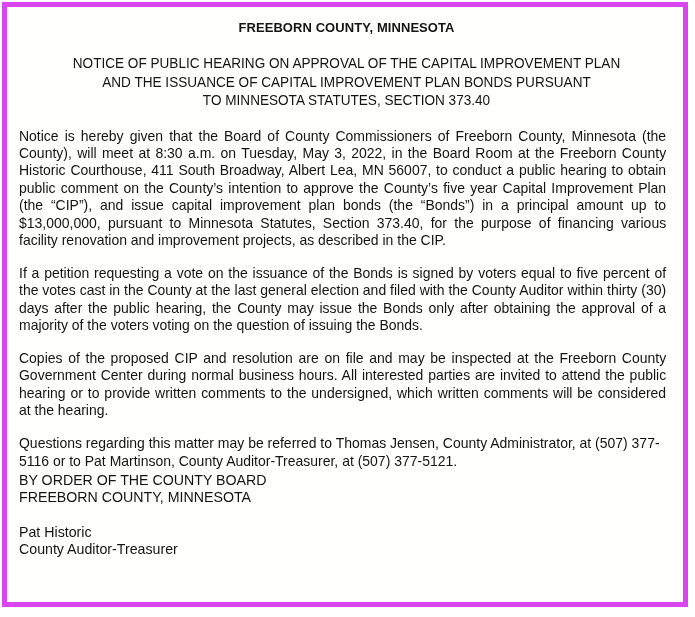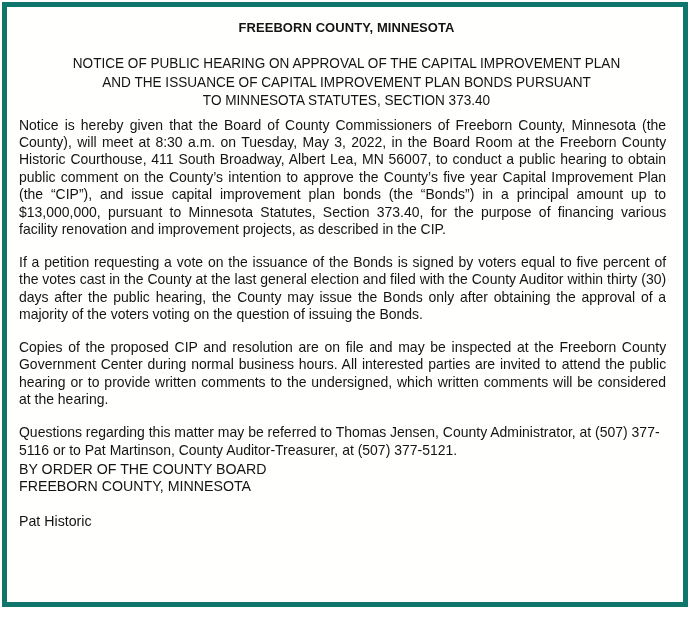--- a/index.html
+++ b/index.html
@@ -16,21 +16,21 @@
     color: #141414;
   }
 
   #notice-page {
     position: absolute;
     left: 2px;
     top: 2px;
     width: 686px;
     height: 605px;
     box-sizing: border-box;
-    border: 5px solid #0f766e;
+    border: 5px solid #d946ef;
     background: #fffffe;
   }
 
   .inner {
     box-sizing: border-box;
     width: 100%;
     height: 100%;
     padding: 8px 4px 0 7px;
   }
 
@@ -52,21 +52,21 @@
     margin: 18px 6px 0 6px;
     transform: scaleX(0.95);
   }
   .notice-heading .hl {
     display: block;
     white-space: nowrap;
   }
 
   
   .body-block {
-    margin-top: 7px;
+    margin-top: 18px;
     padding: 0 3px 0 5px;
   }
 
   p.para {
     margin: 0 0 15.5px 0;
     font-size: 14.2px;
     line-height: 17.4px;
     text-align: justify;
     text-justify: inter-word;
     transform: scaleX(0.985);
@@ -104,16 +104,17 @@
       <p class="para">If a petition requesting a vote on the issuance of the Bonds is signed by voters equal to five percent of the votes cast in the County at the last general election and filed with the County Auditor within thirty (30) days after the public hearing, the County may issue the Bonds only after obtaining the approval of a majority of the voters voting on the question of issuing the Bonds.</p>
       <p class="para">Copies of the proposed CIP and resolution are on file and may be inspected at the Freeborn County Government Center during normal business hours.  All interested parties are invited to attend the public hearing or to provide written comments to the undersigned, which written comments will be considered at the hearing.</p>
       <p class="para last-para">Questions regarding this matter may be referred to Thomas Jensen, County Administrator, at (507) 377-5116 or to Pat Martinson, County Auditor-Treasurer, at (507) 377-5121.</p>
     </div>
 
     <div class="signature-block">
       <div class="sig-line">BY ORDER OF THE COUNTY BOARD</div>
       <div class="sig-line">FREEBORN COUNTY, MINNESOTA</div>
       <div class="sig-gap"></div>
       <div class="sig-line">Pat Historic</div>
+      <div class="sig-line">County Auditor-Treasurer</div>
     </div>
 
   </div>
 </div>
 
 </body></html>

